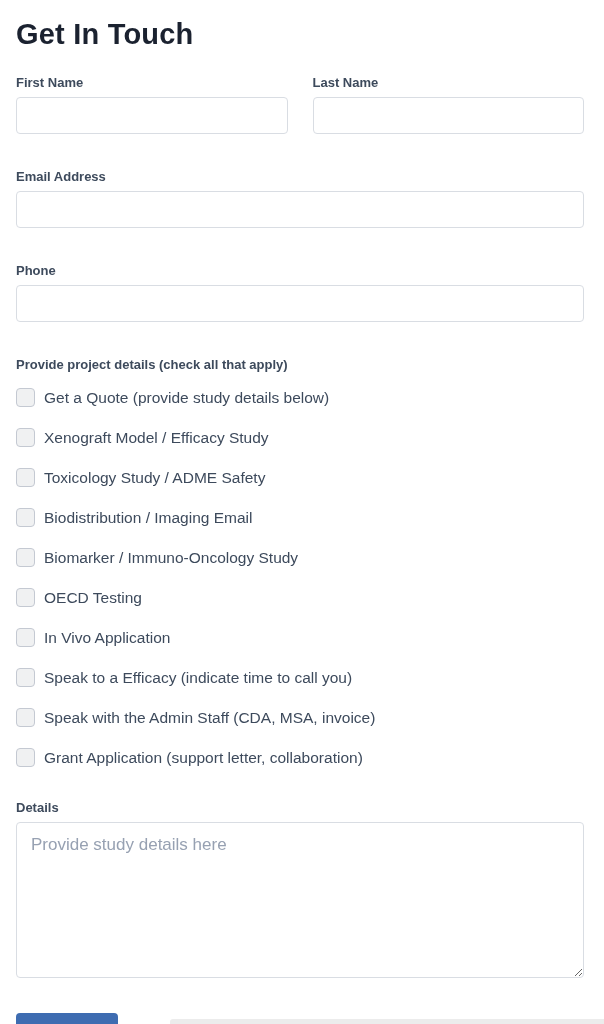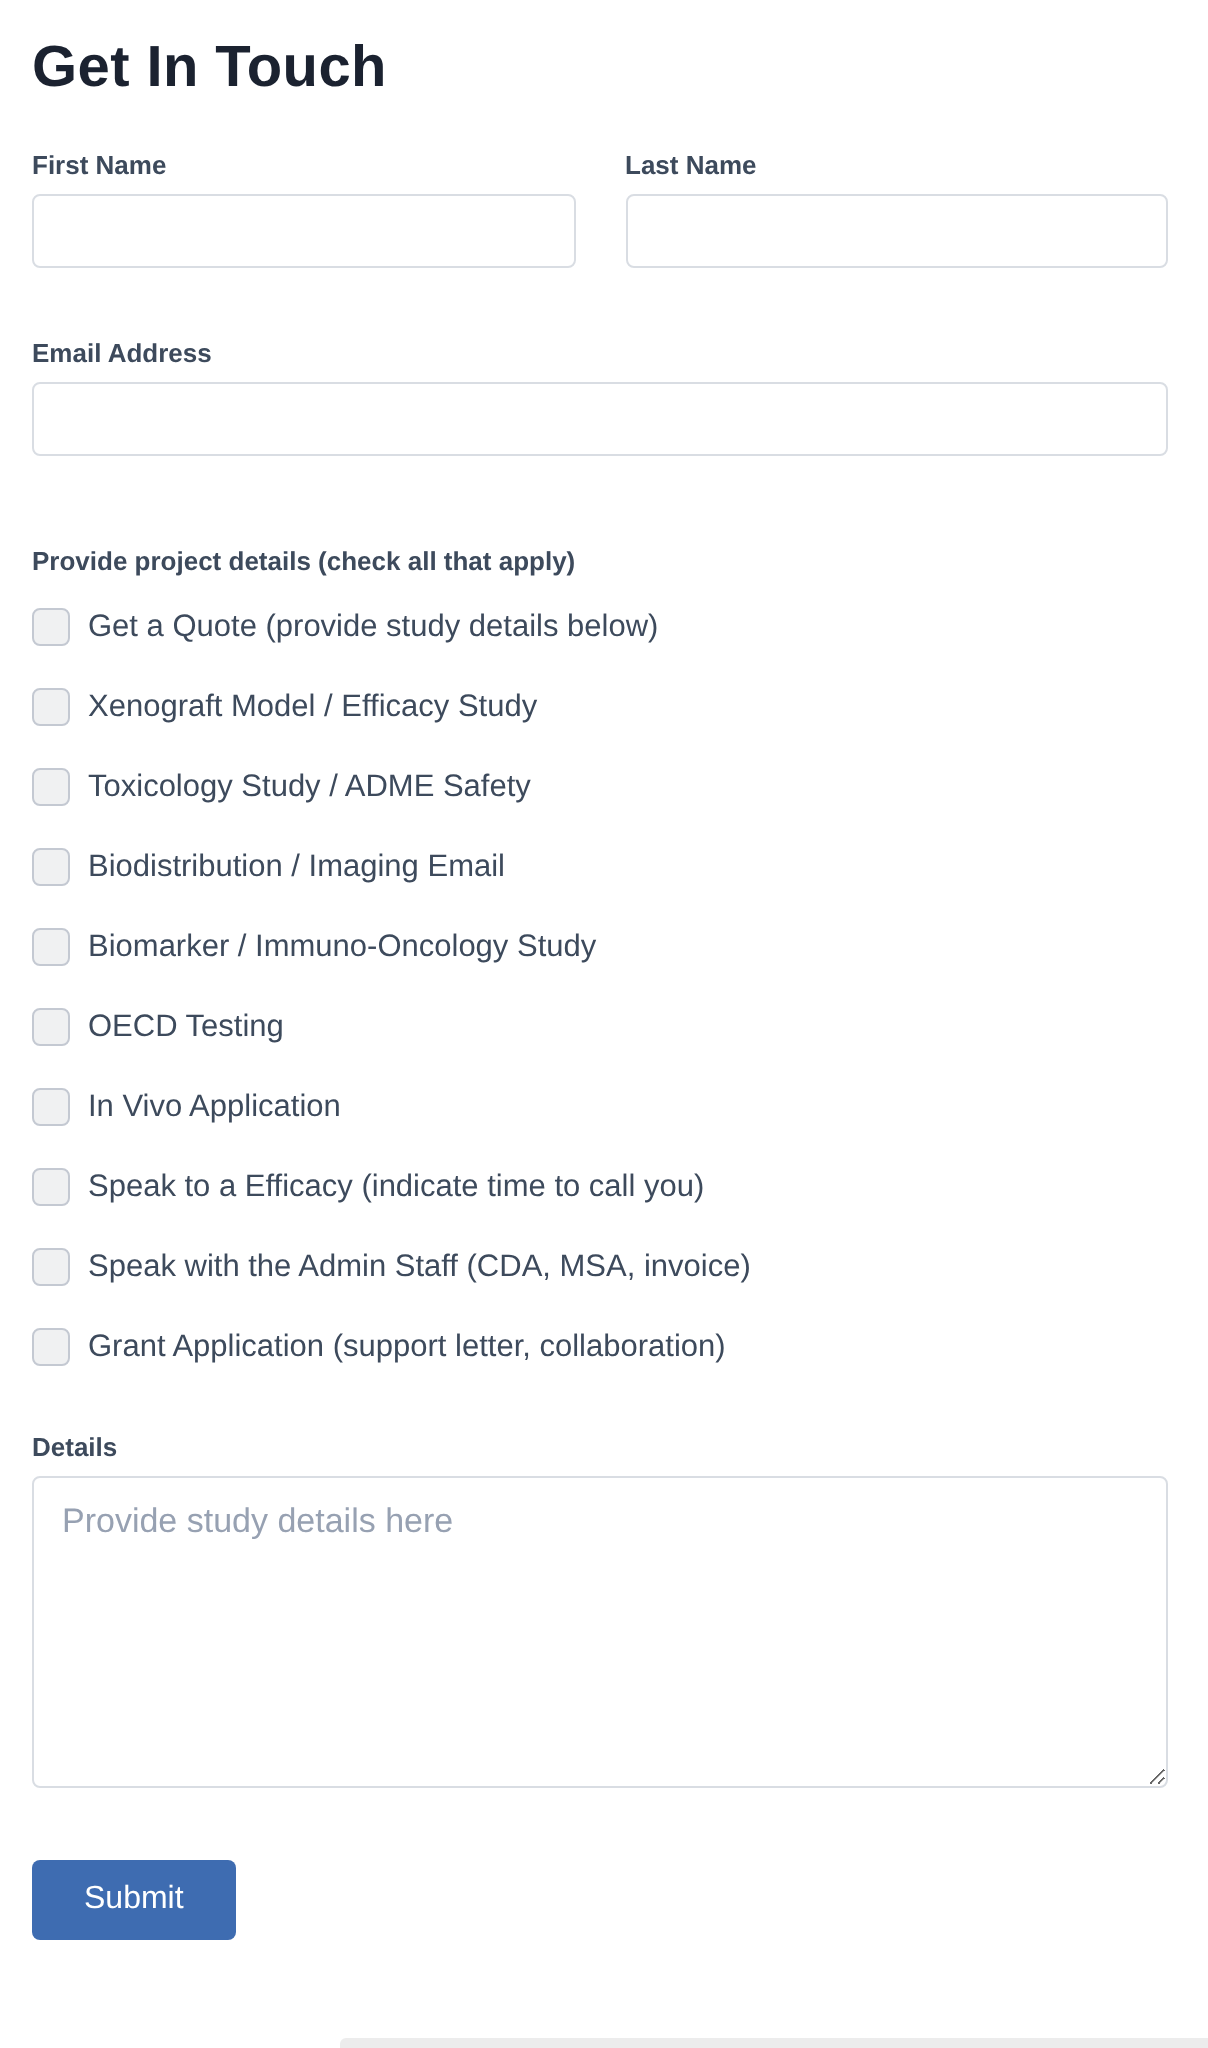--- a/index.html
+++ b/index.html
@@ -41,21 +41,21 @@
     width: 100%;
     height: 37px;
     border: 1px solid #d9dde3;
     border-radius: 4px;
     background: #ffffff;
     font-size: 16px;
     color: #3d4a5c;
     padding: 0 12px;
     outline: none;
   }
-  .field-block { margin-bottom: 45px; }
+  .field-block { margin-bottom: 35px; }
   .checkbox-group-label {
     font-size: 13px;
     font-weight: 700;
     color: #3d4a5c;
     margin-bottom: 16px;
   }
   .checkbox-row {
     display: flex;
     align-items: center;
     margin-bottom: 21px;
@@ -128,20 +128,24 @@
       <label class="field-label">Last Name</label>
       <input type="text" class="text-input" value="" style="">
     </div>
   </div>
 
   <div class="field-block">
     <label class="field-label">Email Address</label>
     <input type="text" class="text-input" value="" style="">
   </div>
 
+  <div class="field-block">
+    <label class="field-label">Phone</label>
+    <input type="text" class="text-input" value="" style="">
+  </div>
 
   <div class="checkbox-section">
     <div class="checkbox-group-label">Provide project details (check all that apply)</div>
 
     <div class="checkbox-row">
       <span class="checkbox-box"></span>
       <span class="checkbox-label">Get a Quote (provide study details below)</span>
     </div>
     <div class="checkbox-row">
       <span class="checkbox-box"></span>

